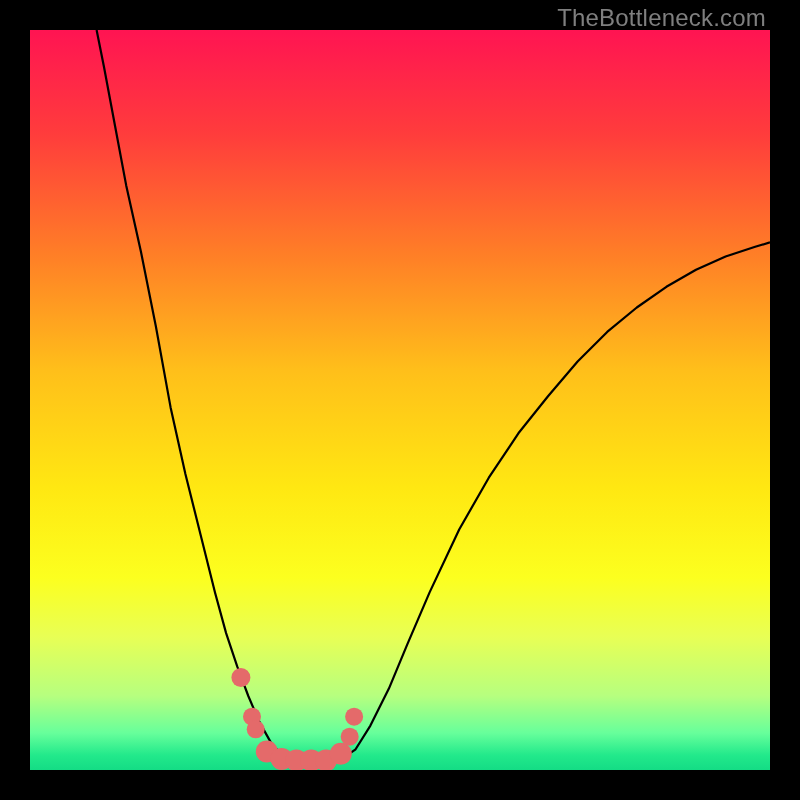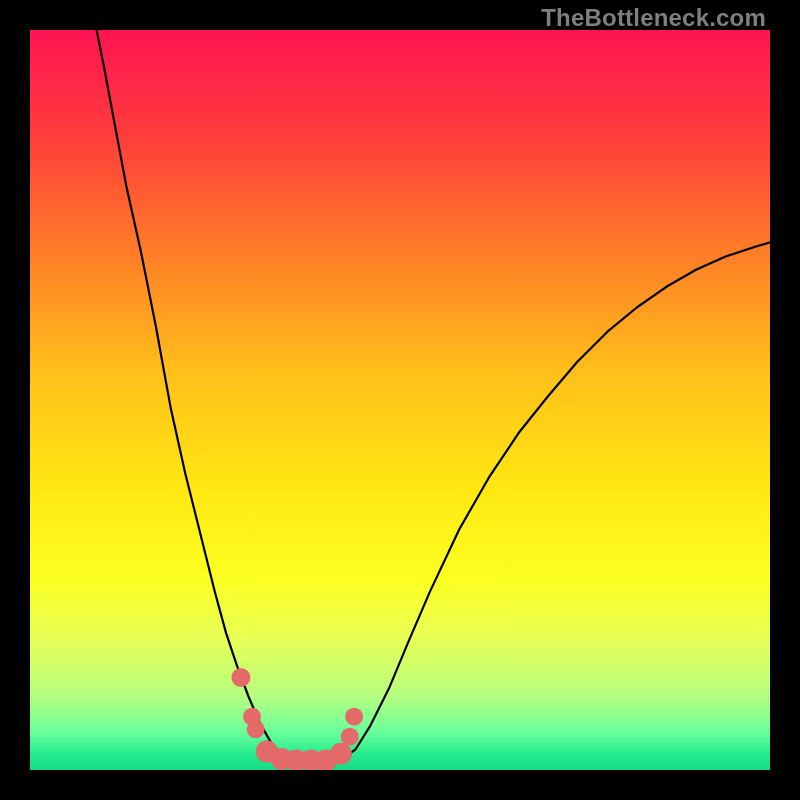--- a/index.html
+++ b/index.html
@@ -22,21 +22,21 @@
     top: 30px;
     width: 740px;
     height: 740px;
   }
   .watermark {
     position: absolute;
     top: 4px;
     right: 34px;
     color: #7f7f7f;
     font-size: 24px;
-    font-weight: 700;
+    font-weight: 400;
     letter-spacing: 0.2px;
     text-align: right;
   }
 </style>
 </head>
 <body>
 
 <div class="frame">
   <svg class="plot" viewBox="0 0 740 740" preserveAspectRatio="none">
       <defs>

